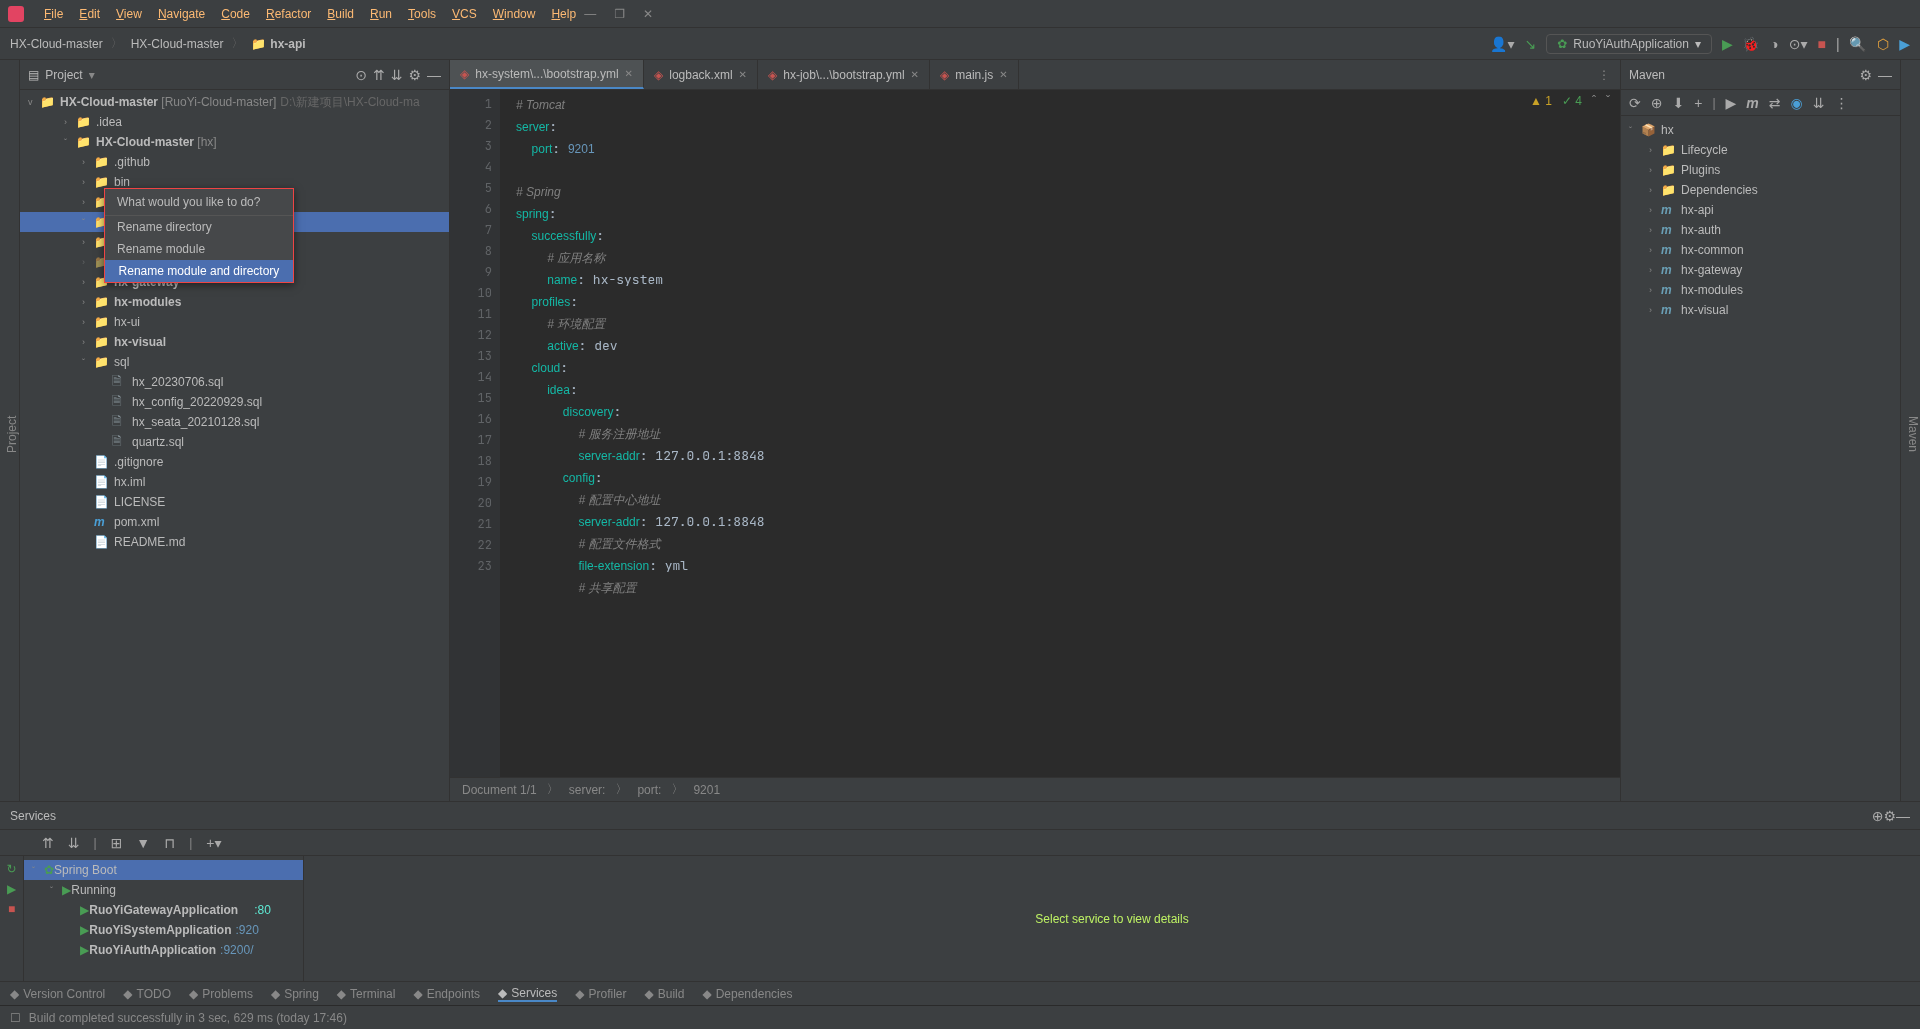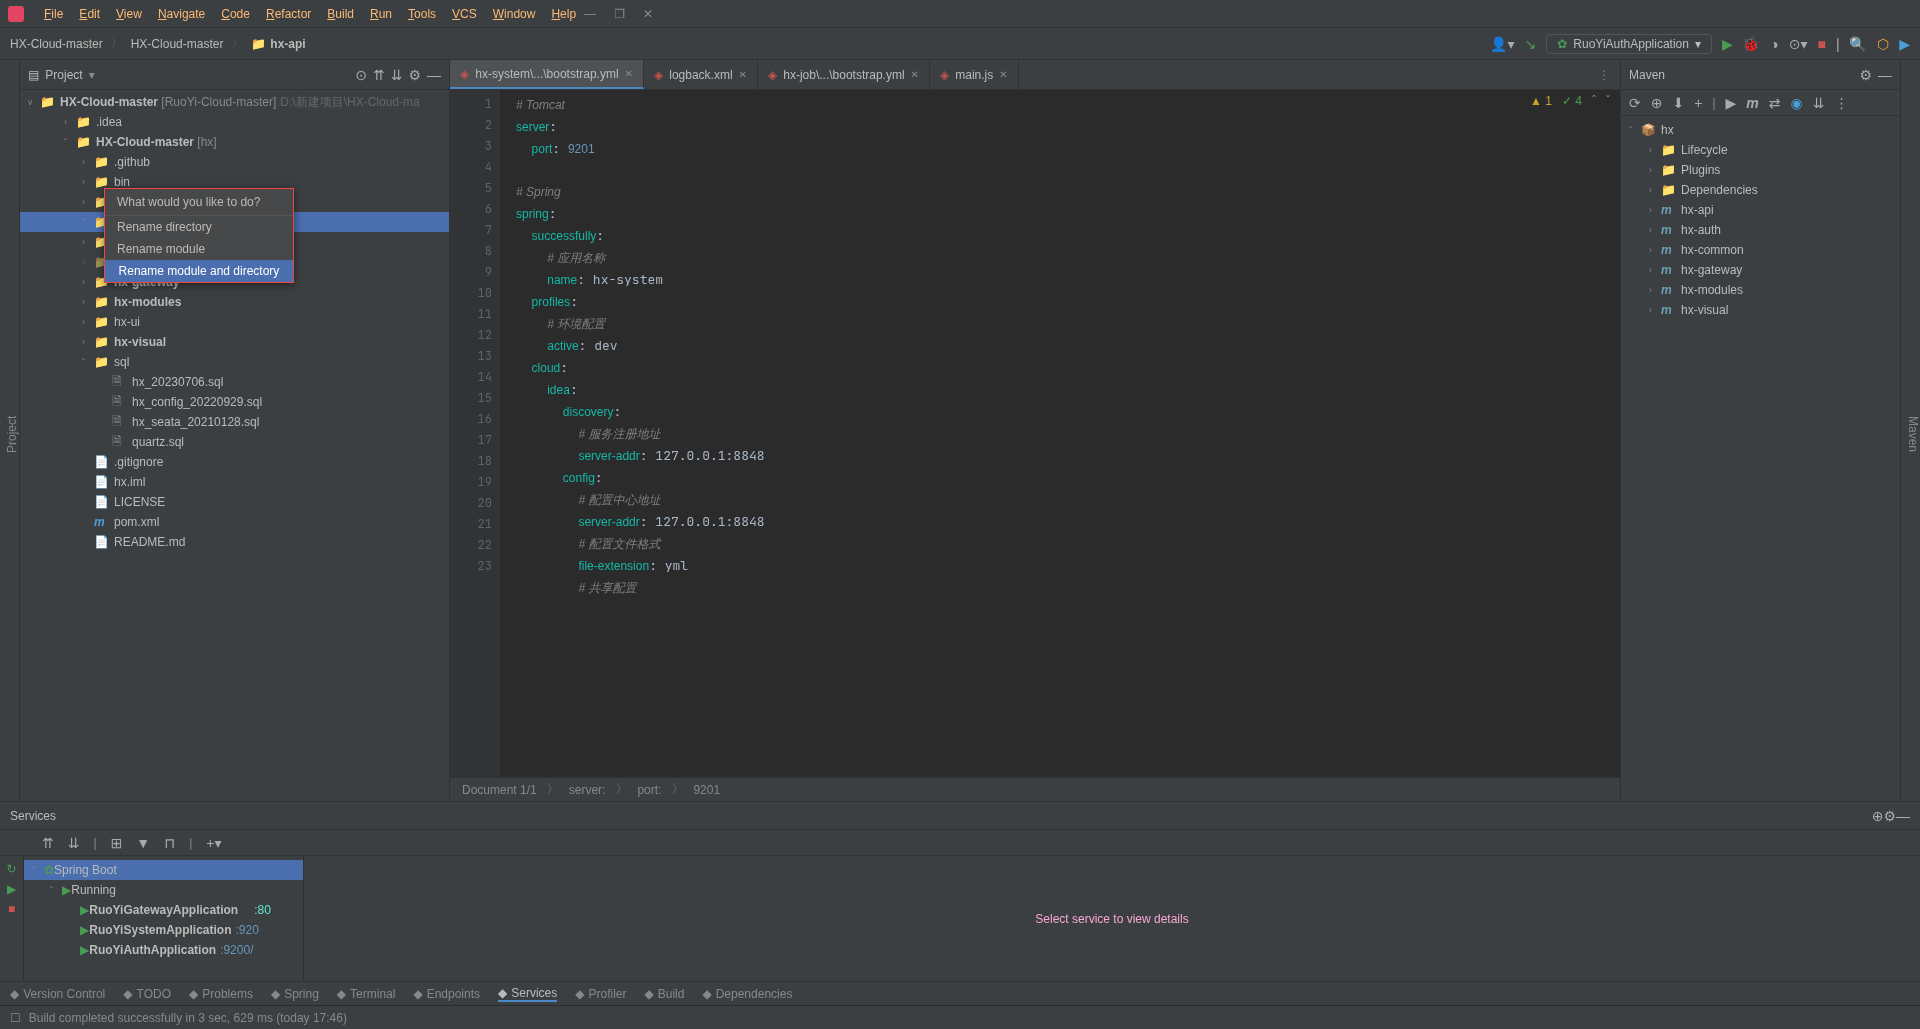--- a/index.html
+++ b/index.html
@@ -52,21 +52,21 @@
 .editor-overlay .warn { color: #c9a227; }
 .editor-overlay .ok { color: #499c54; }
 .editor-status { height: 24px; background: #3c3f41; display: flex; align-items: center; padding: 0 12px; gap: 10px; border-top: 1px solid #323232; color: #888; }
 .maven-panel { width: 280px; background: #3c3f41; border-left: 1px solid #323232; display: flex; flex-direction: column; }
 .maven-tree { flex: 1; padding: 4px 0; }
 .services-panel { height: 180px; background: #3c3f41; border-top: 1px solid #323232; display: flex; flex-direction: column; }
 .services-header { height: 28px; display: flex; align-items: center; padding: 0 10px; border-bottom: 1px solid #323232; }
 .services-body { flex: 1; display: flex; }
 .services-toolbar { width: 24px; background: #3c3f41; border-right: 1px solid #323232; display: flex; flex-direction: column; align-items: center; gap: 6px; padding-top: 6px; }
 .services-tree { width: 280px; border-right: 1px solid #323232; padding: 4px 0; }
-.services-detail { flex: 1; display: flex; align-items: center; justify-content: center; color: #f9a8d4; }
+.services-detail { flex: 1; display: flex; align-items: center; justify-content: center; color: #bef264; }
 .services-tbar2 { height: 26px; display: flex; align-items: center; gap: 14px; padding: 0 8px; border-bottom: 1px solid #323232; color: #888; }
 .bottom-bar { height: 24px; background: #3c3f41; border-top: 1px solid #323232; display: flex; align-items: center; padding: 0 10px; gap: 18px; color: #888; }
 .bottom-bar .item { display: flex; align-items: center; gap: 4px; cursor: pointer; }
 .bottom-bar .item.active { color: #bbb; border-bottom: 2px solid #4a88c7; }
 .status-bar { height: 24px; background: #3c3f41; border-top: 1px solid #2a2a2a; display: flex; align-items: center; padding: 0 10px; color: #888; }
 .green { color: #499c54; }
 </style>
 </head>
 <body>
 

